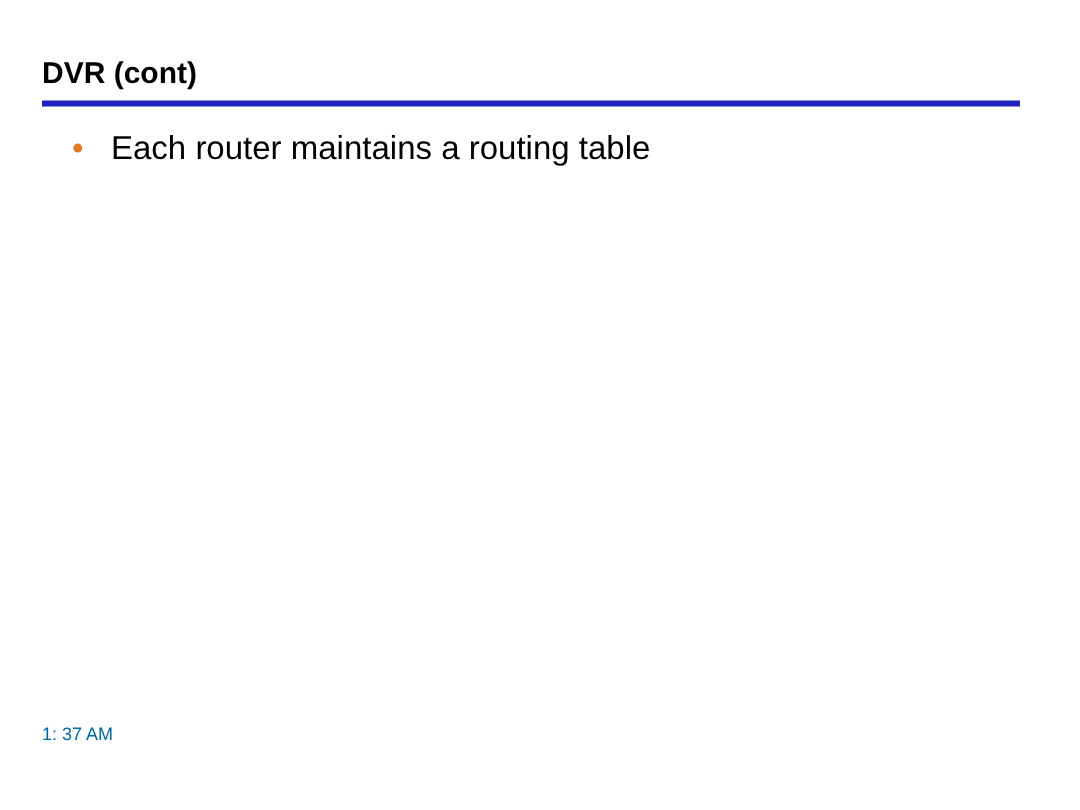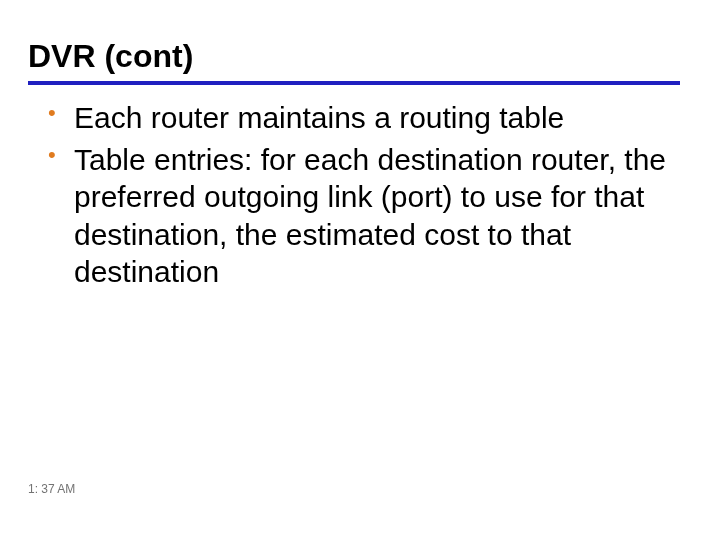--- a/index.html
+++ b/index.html
@@ -15,63 +15,62 @@
   .slide {
     box-sizing: border-box;
     width: 720px;
     height: 540px;
     padding: 38px 40px 0 28px;
     position: relative;
   }
   .title {
     font-family: "Arial Black", Arial, sans-serif;
     font-weight: 900;
-    font-size: 32px;
+    font-size: 20px;
     letter-spacing: 0px;
     margin: 0 0 4px 0;
     padding-bottom: 2px;
   }
   .title-rule {
     border: none;
     border-top: 4px solid #2020c0;
     margin: 0 0 14px 0;
   }
   ul.bullets {
     list-style: none;
     margin: 0;
     padding: 0 10px 0 20px;
   }
   ul.bullets li {
     position: relative;
-    font-size: 30px;
+    font-size: 22px;
     line-height: 1.25;
     margin: 0 0 4px 0;
     padding-left: 26px;
   }
   ul.bullets li::before {
     content: "•";
     position: absolute;
     left: 0;
     top: 0;
     color: #e07b1f;
     font-size: 22px;
     line-height: 1.25;
   }
   .footer-time {
     position: absolute;
     left: 28px;
     bottom: 44px;
     font-size: 12px;
-    color: #737373;
+    color: #0369a1;
   }
 </style>
 </head>
 <body>
 
 <div class="slide">
   <h1 class="title">DVR (cont)</h1>
   <hr class="title-rule">
   <ul class="bullets">
     <li>Each router maintains a routing table</li>
-    <li>Table entries: for each destination router, the preferred outgoing link (port) to use for that destination, the estimated cost to that destination</li>
   </ul>
   <div class="footer-time">1: 37 AM</div>
 </div>
 
 </body></html>

